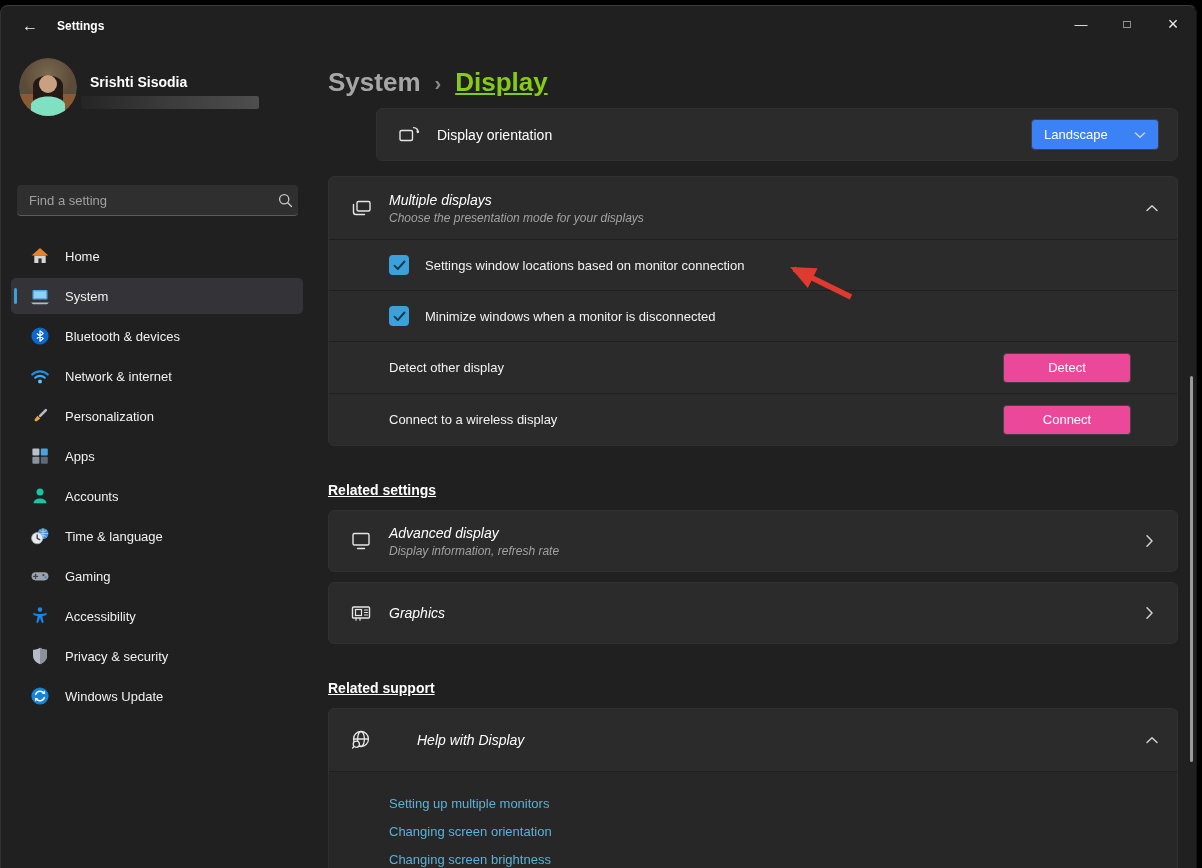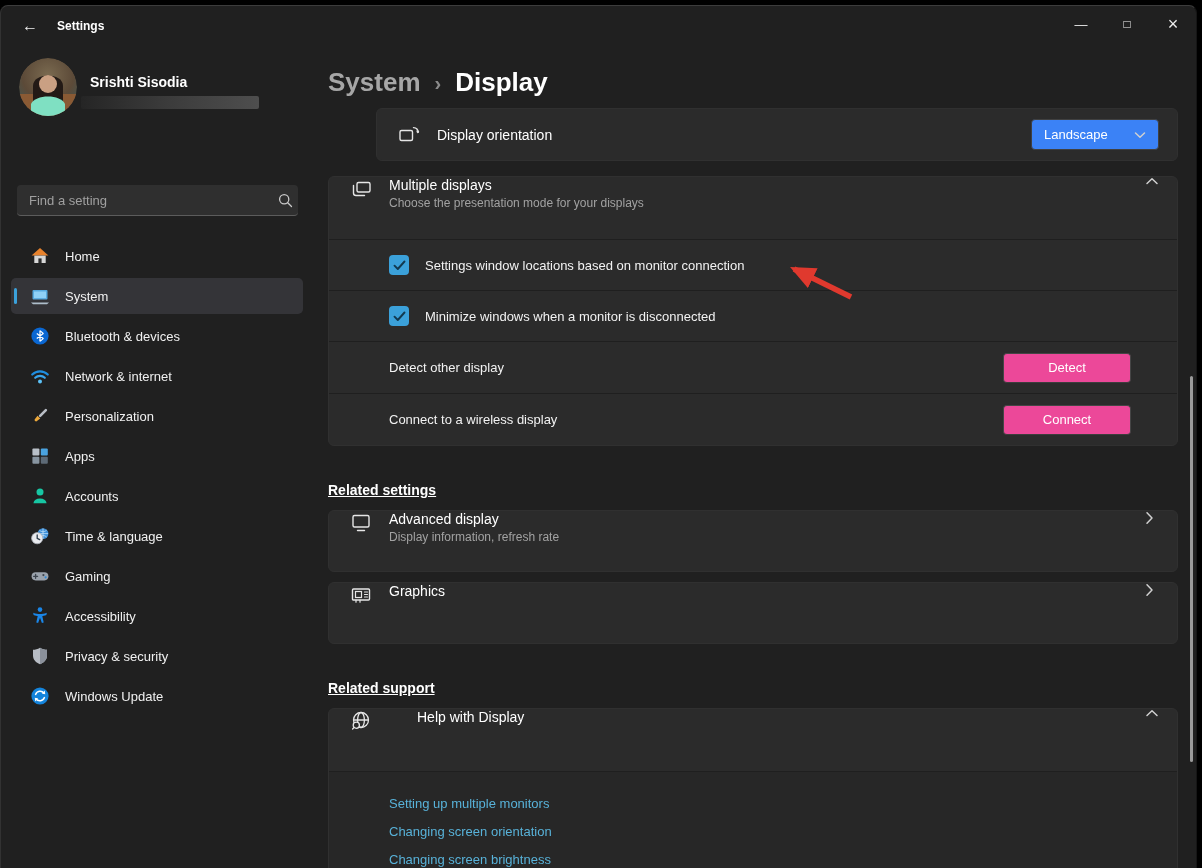--- a/index.html
+++ b/index.html
@@ -36,23 +36,23 @@
   .nav-item .pill { display:none; }
   .nav-item.selected .pill { display:block; position:absolute; left:3px; top:10px; width:3px; height:16px; border-radius:2px; background:#3ba1da; }
   .nav-icon { width:20px; height:20px; margin-right:15px; flex:0 0 20px; }
   .nav-label { font-size:13px; color:#f0f0f0; }
   
   .content { position:absolute; top:42px; left:312px; right:0; bottom:0; overflow:hidden; }
   .content-inner { width:850px; margin-left:15px; }
   .breadcrumb { margin-top:14px; height:40px; display:flex; align-items:center; font-size:26px; font-weight:600; }
   .bc-parent { color:#a6a6a6; cursor:pointer; }
   .bc-sep { color:#8a8a8a; font-size:20px; margin:0 14px; padding-top:3px; }
-  .bc-current { color:#ffffff; }
+  .bc-current { color:#84cc16;text-decoration:underline; }
   .card { background:#2b2b2b; border:1px solid #303030; border-radius:6px; }
-  .row { display:flex; align-items:flex-start; }
+  .row { display:flex; align-items:center;font-style:italic; }
   .row-icon { width:24px; height:24px; margin:0 16px 0 20px; flex:0 0 24px; }
   .row-title { font-size:14px; color:#fff; }
   .row-sub { font-size:12px; color:#a2a2a2; margin-top:3px; }
   .chev { margin-left:auto; margin-right:18px; flex:0 0 14px; }
   
   .orient-card { margin-top:6px; height:53px; display:flex; align-items:center;margin-left:48px; }
   .dropdown { margin-left:auto; margin-right:18px; height:31px; min-width:128px; background:#3b82f6; border:1px solid #404040; border-radius:4px; display:flex; align-items:center; padding:0 12px; cursor:pointer; }
   .dropdown-value { font-size:13px; color:#fff; margin-right:18px; }
   
   .group { margin-top:15px; overflow:hidden; }

